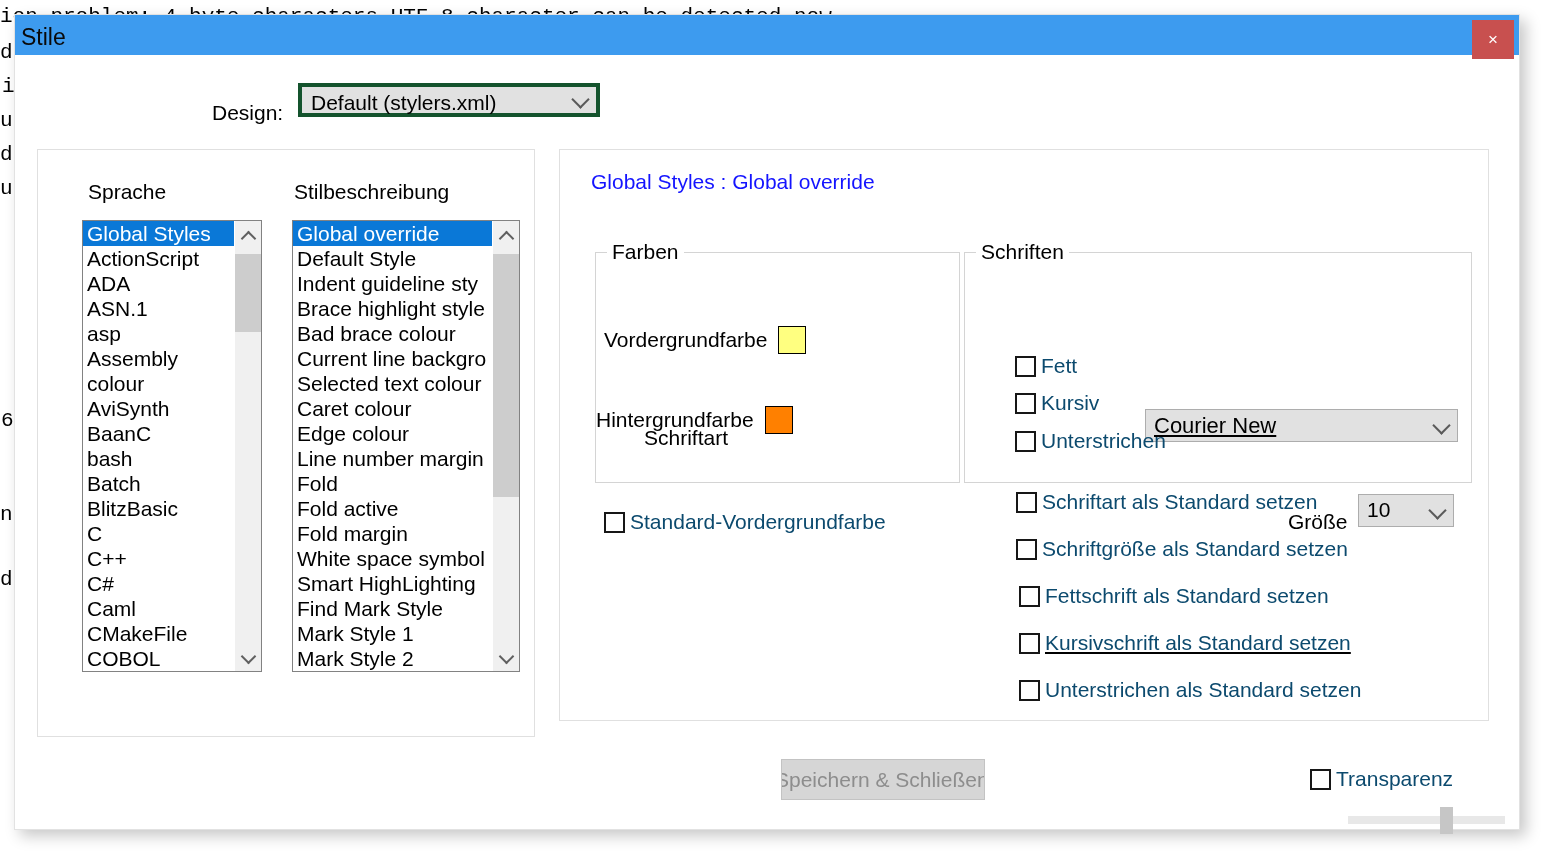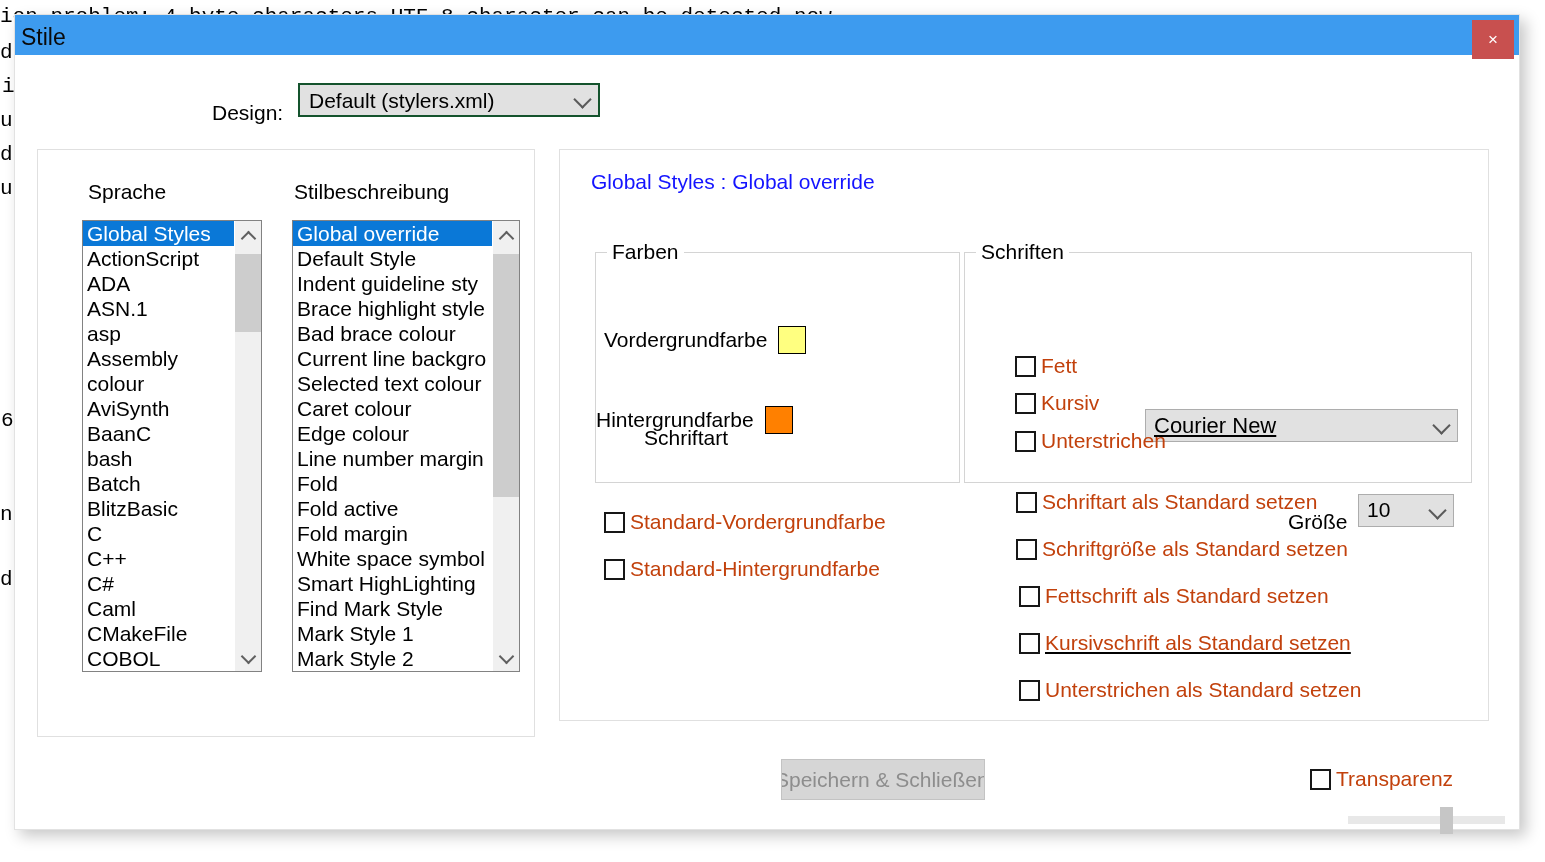--- a/index.html
+++ b/index.html
@@ -83,21 +83,21 @@
     font-size: 21px;
     color: #000;
   }
   #design-combo {
     position: absolute;
     left: 283px;
     top: 68px;
     width: 302px;
     height: 34px;
     background: #e1e1e1;
-    border: 2px solid #14532d;
+    border: 4px solid #14532d;
     box-sizing: border-box;
     cursor: pointer;
   }
   #design-combo .cb-val {
     position: absolute;
     left: 9px;
     top: 4px;
     font-size: 21px;
     color: #000;
   }
@@ -323,21 +323,21 @@
     width: 21px;
     height: 21px;
     border: 2px solid #171717;
     background: #ffffff;
     box-sizing: border-box;
     flex: 0 0 auto;
   }
   .chk .txt {
     margin-left: 5px;
     font-size: 21px;
-    color: #c2410c;
+    color: #0c4a6e;
     white-space: nowrap;
   }
 
   #chk-fett          { left: 455px; top: 204px; }
   #chk-kursiv        { left: 455px; top: 241px; }
   #chk-unterstrichen { left: 455px; top: 279px; }
 
   #chk-std-fg { left: 44px; top: 360px; }
   #chk-std-bg { left: 44px; top: 407px; }
 
@@ -539,24 +539,20 @@
     </div>
     <div class="chk" id="chk-unterstrichen">
       <span class="box"></span>
       <span class="txt">Unterstrichen</span>
     </div>
 
     <div class="chk" id="chk-std-fg">
       <span class="box"></span>
       <span class="txt">Standard-Vordergrundfarbe</span>
     </div>
-    <div class="chk" id="chk-std-bg">
-      <span class="box"></span>
-      <span class="txt">Standard-Hintergrundfarbe</span>
-    </div>
 
     <div class="chk" id="chk-d-art">
       <span class="box"></span>
       <span class="txt">Schriftart als Standard setzen</span>
     </div>
     <div class="chk" id="chk-d-groesse">
       <span class="box"></span>
       <span class="txt">Schriftgröße als Standard setzen</span>
     </div>
     <div class="chk" id="chk-d-fett">

